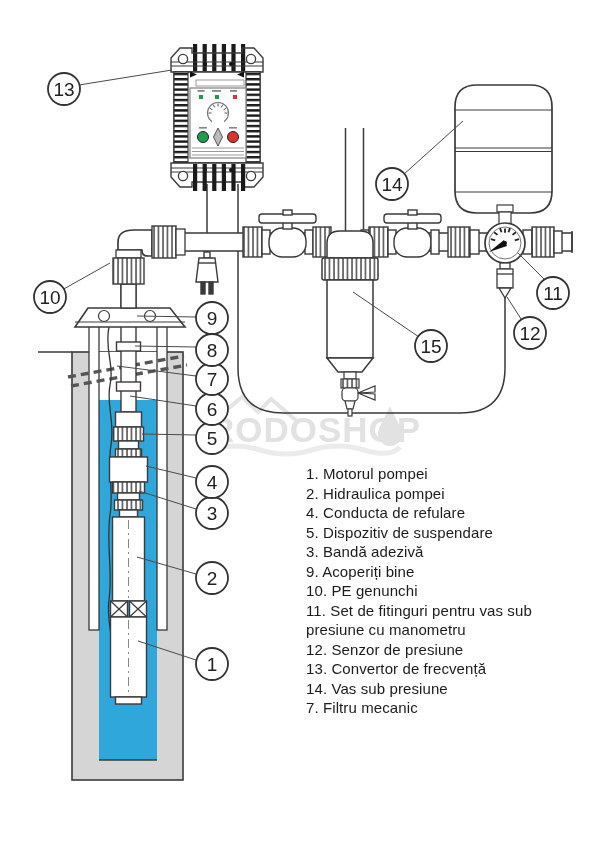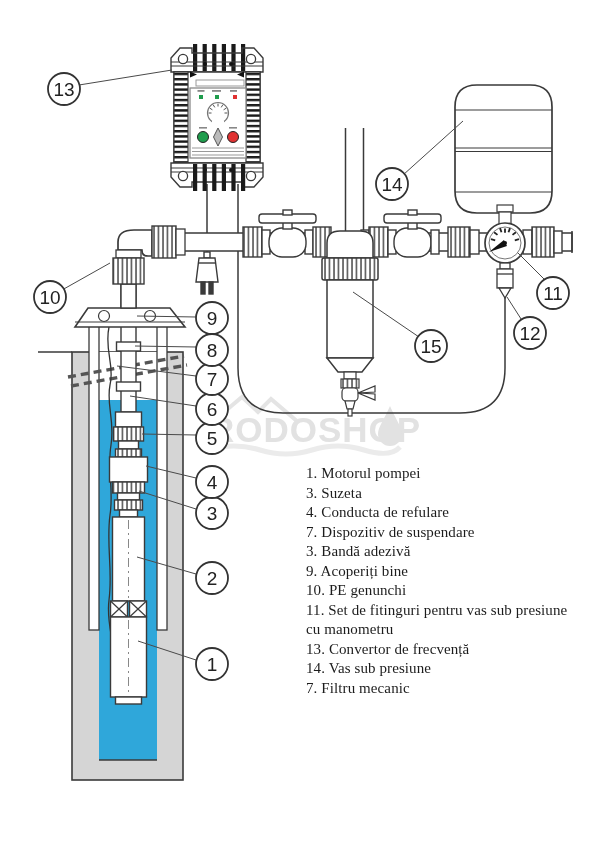--- a/index.html
+++ b/index.html
@@ -1,20 +1,20 @@
 <!DOCTYPE html>
 <html><head>
 <meta charset="utf-8">
 <style>
   html,body{margin:0;padding:0;background:#fff;}
   .stage{position:relative;width:600px;height:849px;background:#ffffff;overflow:hidden;
          font-family:"Liberation Sans",sans-serif;}
   .stage svg{position:absolute;left:0;top:0;}
   .legend{position:absolute;left:306px;top:464px;width:264px;color:#1c1c1c;
-          font-size:15px;line-height:19.5px;font-weight:400;letter-spacing:0.1px;font-family:Liberation Serif, serif;}
+          font-size:15px;line-height:19.5px;font-weight:400;letter-spacing:0.1px;}
   .legend div{margin:0;}
   svg text.callout-num{font-family:"Liberation Sans",sans-serif;font-size:19px;fill:#222;}
   svg text.wm{font-family:"Liberation Sans",sans-serif;font-weight:bold;}
 </style>
 </head>
 <body>
 
 <div class="stage">
 <svg width="600" height="849" viewBox="0 0 600 849">
   <defs>
@@ -350,24 +350,25 @@
         </g>
     <g>
           <circle cx="431" cy="346" r="16" fill="#fff" stroke="#333" stroke-width="1.8"></circle>
           <text class="callout-num" x="431" y="346" dy=".35em" text-anchor="middle">15</text>
         </g>
   </g>
 </svg>
 
   <div class="legend">
     <div>1. Motorul pompei</div>
-    <div>3. Suzeta</div>
+    <div>2. Hidraulica pompei</div>
     <div>4. Conducta de refulare</div>
-    <div>7. Dispozitiv de suspendare</div>
+    <div>5. Dispozitiv de suspendare</div>
     <div>3. Bandă adezivă</div>
     <div>9. Acoperiți bine</div>
     <div>10. PE genunchi</div>
     <div>11. Set de fitinguri pentru vas sub presiune cu manometru</div>
+    <div>12. Senzor de presiune</div>
     <div>13. Convertor de frecvență</div>
     <div>14. Vas sub presiune</div>
     <div>7. Filtru mecanic</div>
   </div>
 </div>
 
 </body></html>

